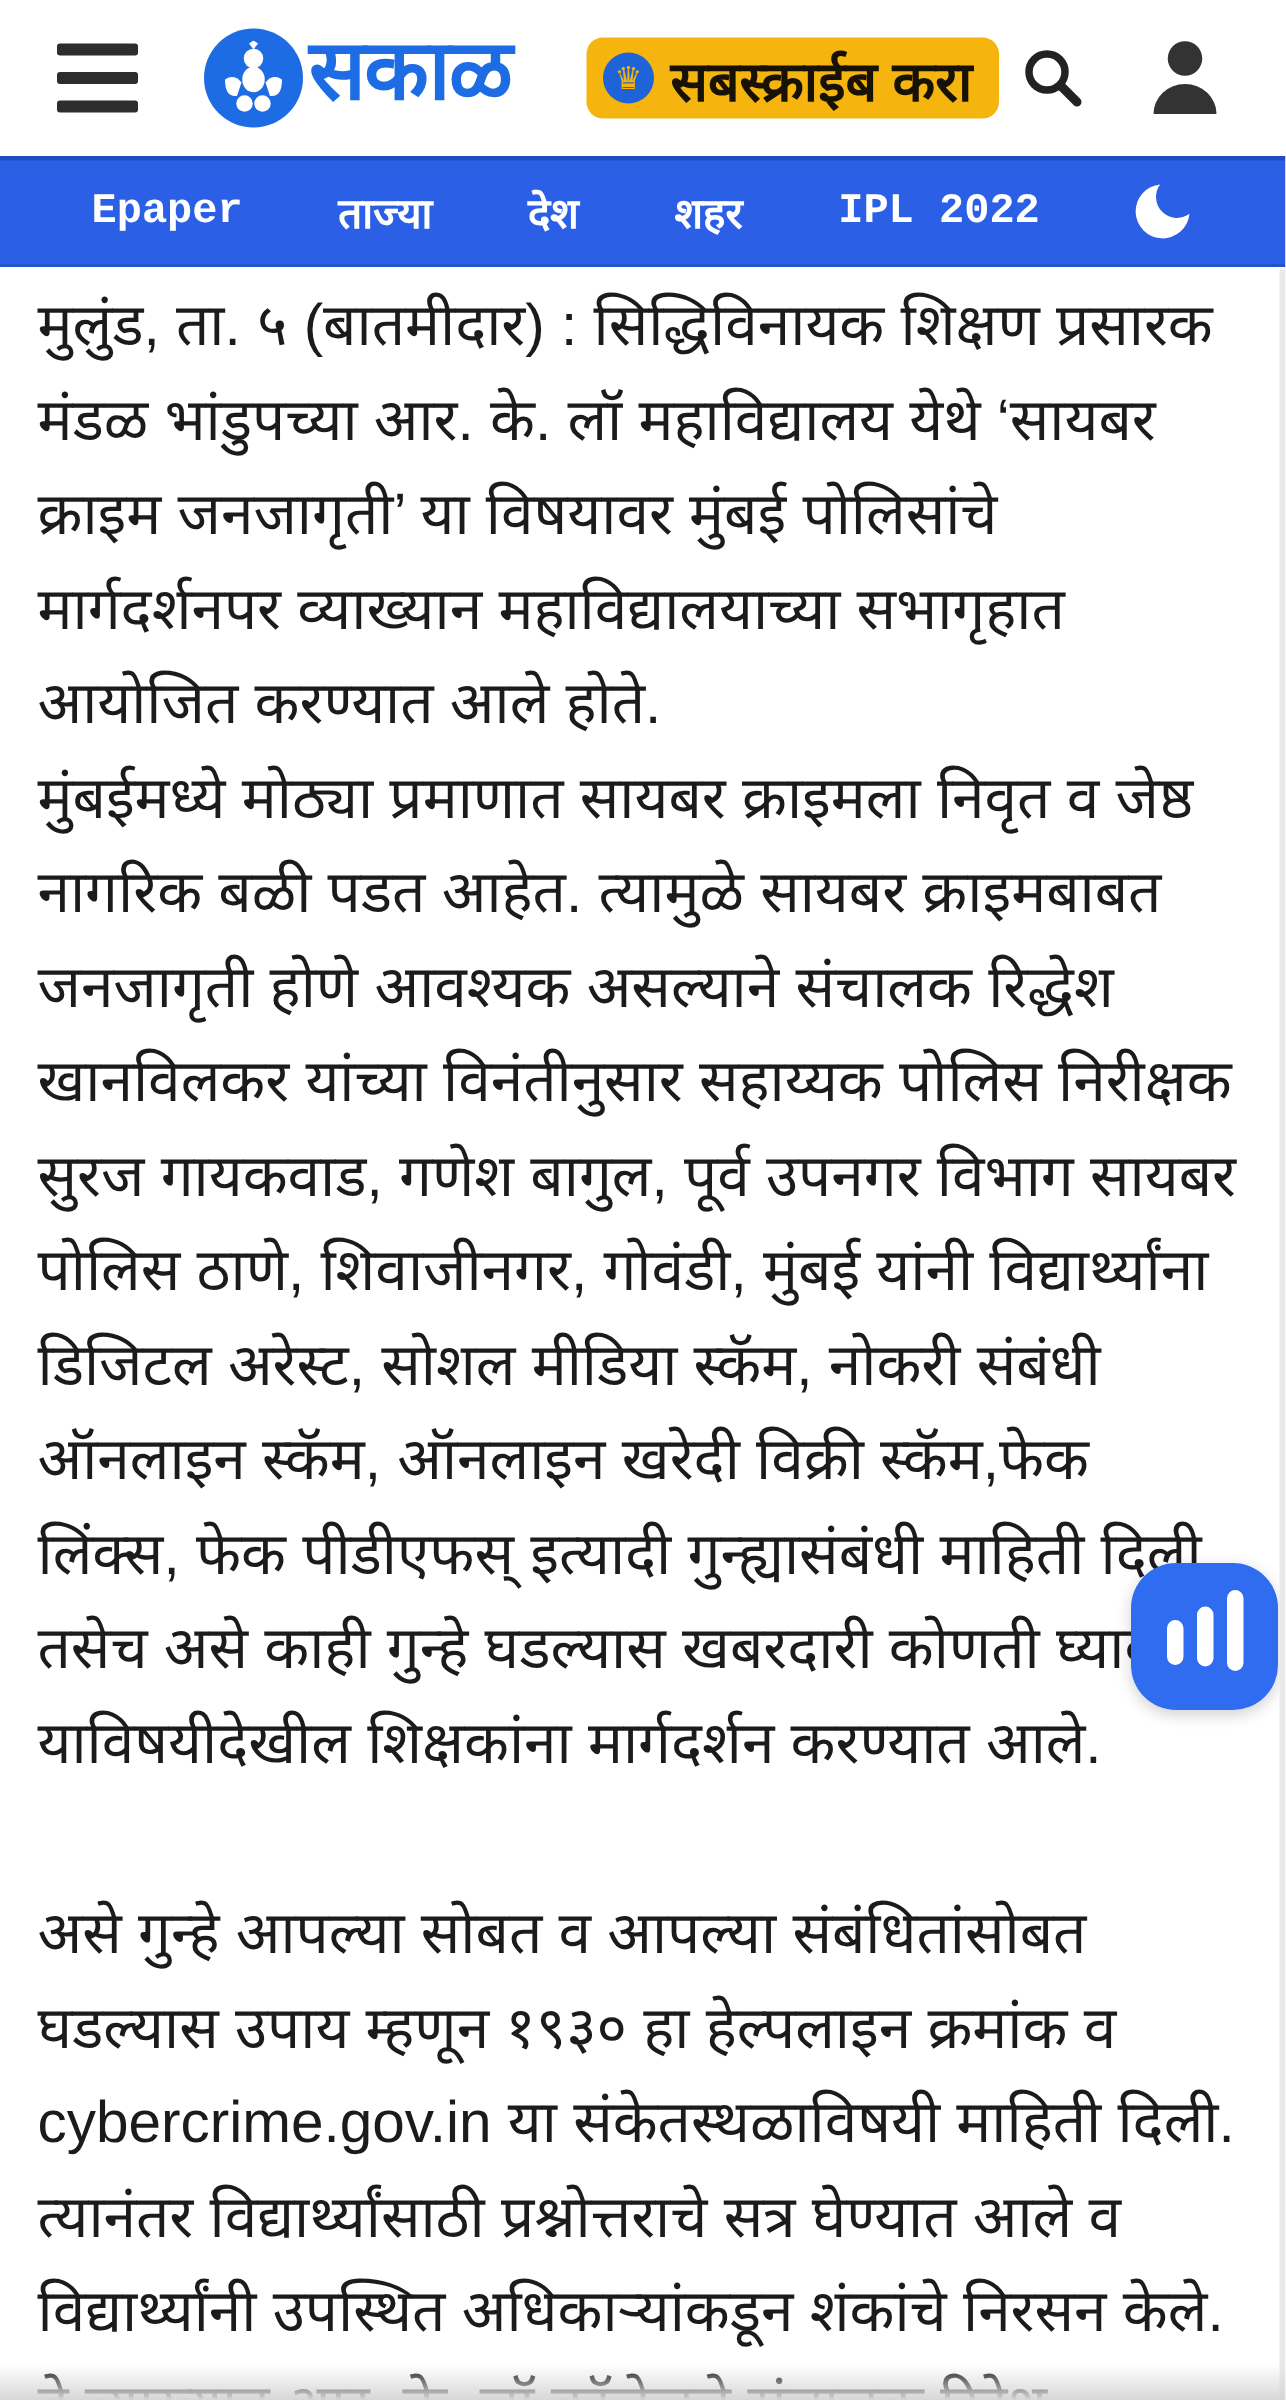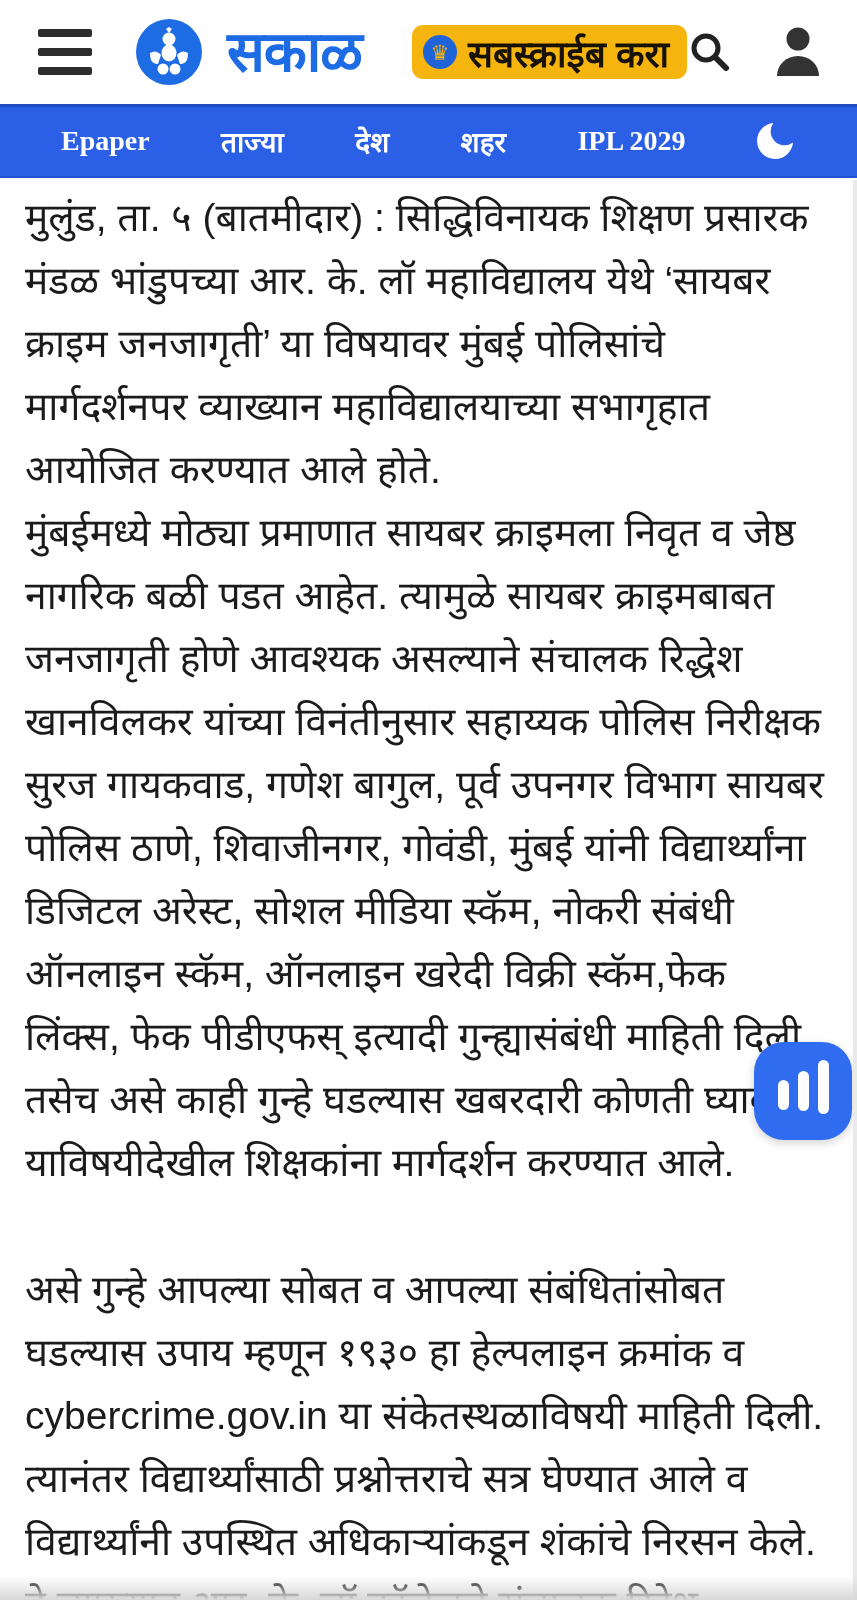--- a/index.html
+++ b/index.html
@@ -17,21 +17,21 @@
     display: flex; align-items: center;
     padding: 0 44px 0 38px;
     background: #ffffff;
   }
   .hamburger {
     width: 54px; display: flex; flex-direction: column; gap: 11px;
     cursor: pointer; flex: 0 0 auto;
   }
   .hamburger i { display: block; height: 8px; background: #2d2d2d; border-radius: 2px; }
 
-  .brand { display: flex; align-items: center; gap: 25px; margin-left: 44px; flex: 0 0 auto; }
+  .brand { display: flex; align-items: flex-start; gap: 4px; margin-left: 44px; flex: 0 0 auto; }
   .brand-circle {
     width: 66px; height: 66px; border-radius: 50%;
     background: #1d6ce4; display: flex; align-items: center; justify-content: center;
   }
   .brand-name {
     font-size: 56px; font-weight: bold; color: #1d6ce4; line-height: 1;
     letter-spacing: -1px;
   }
 
   .subscribe-btn {
@@ -55,21 +55,21 @@
   
   .nav {
     height: 74px; background: #2a5fe6;
     display: flex; align-items: center; justify-content: space-between;
     padding: 0 58px 0 55px;
     box-shadow: inset 0 3px 0 rgba(0,0,30,0.18), inset 0 -2px 0 rgba(0,0,30,0.12);
   }
   .nav-item {
     color: #ffffff; font-weight: bold; font-size: 28px;
     background: none; border: none; cursor: pointer; white-space: nowrap;
-    font-family: Liberation Serif, serif;
+    font-family: Liberation Mono, monospace;
     text-align: center;
   }
   .moon-btn { background: none; border: none; padding: 0; cursor: pointer; display: flex; }
 
   
   .article {
     padding: 8px 27px 0 25px;
     font-size: 39px; line-height: 63px; color: #1b1b1b;
   }
   .article p { margin: 0; text-align: left; }
@@ -149,21 +149,21 @@
       </svg>
     </span>
   </button>
 </div>
 
 <div class="nav">
   <button class="nav-item">Epaper</button>
   <button class="nav-item">ताज्या</button>
   <button class="nav-item">देश</button>
   <button class="nav-item">शहर</button>
-  <button class="nav-item">IPL 2029</button>
+  <button class="nav-item">IPL 2022</button>
   <button class="moon-btn">
     <span style="display:flex">
       <svg width="48" height="48" viewBox="0 0 24 24">
         <path d="M21 12.79 A 9 9 0 1 1 11.21 3 A 7 7 0 0 0 21 12.79 Z" fill="#ffffff"></path>
       </svg>
     </span>
   </button>
 </div>
 
 <div class="article">

